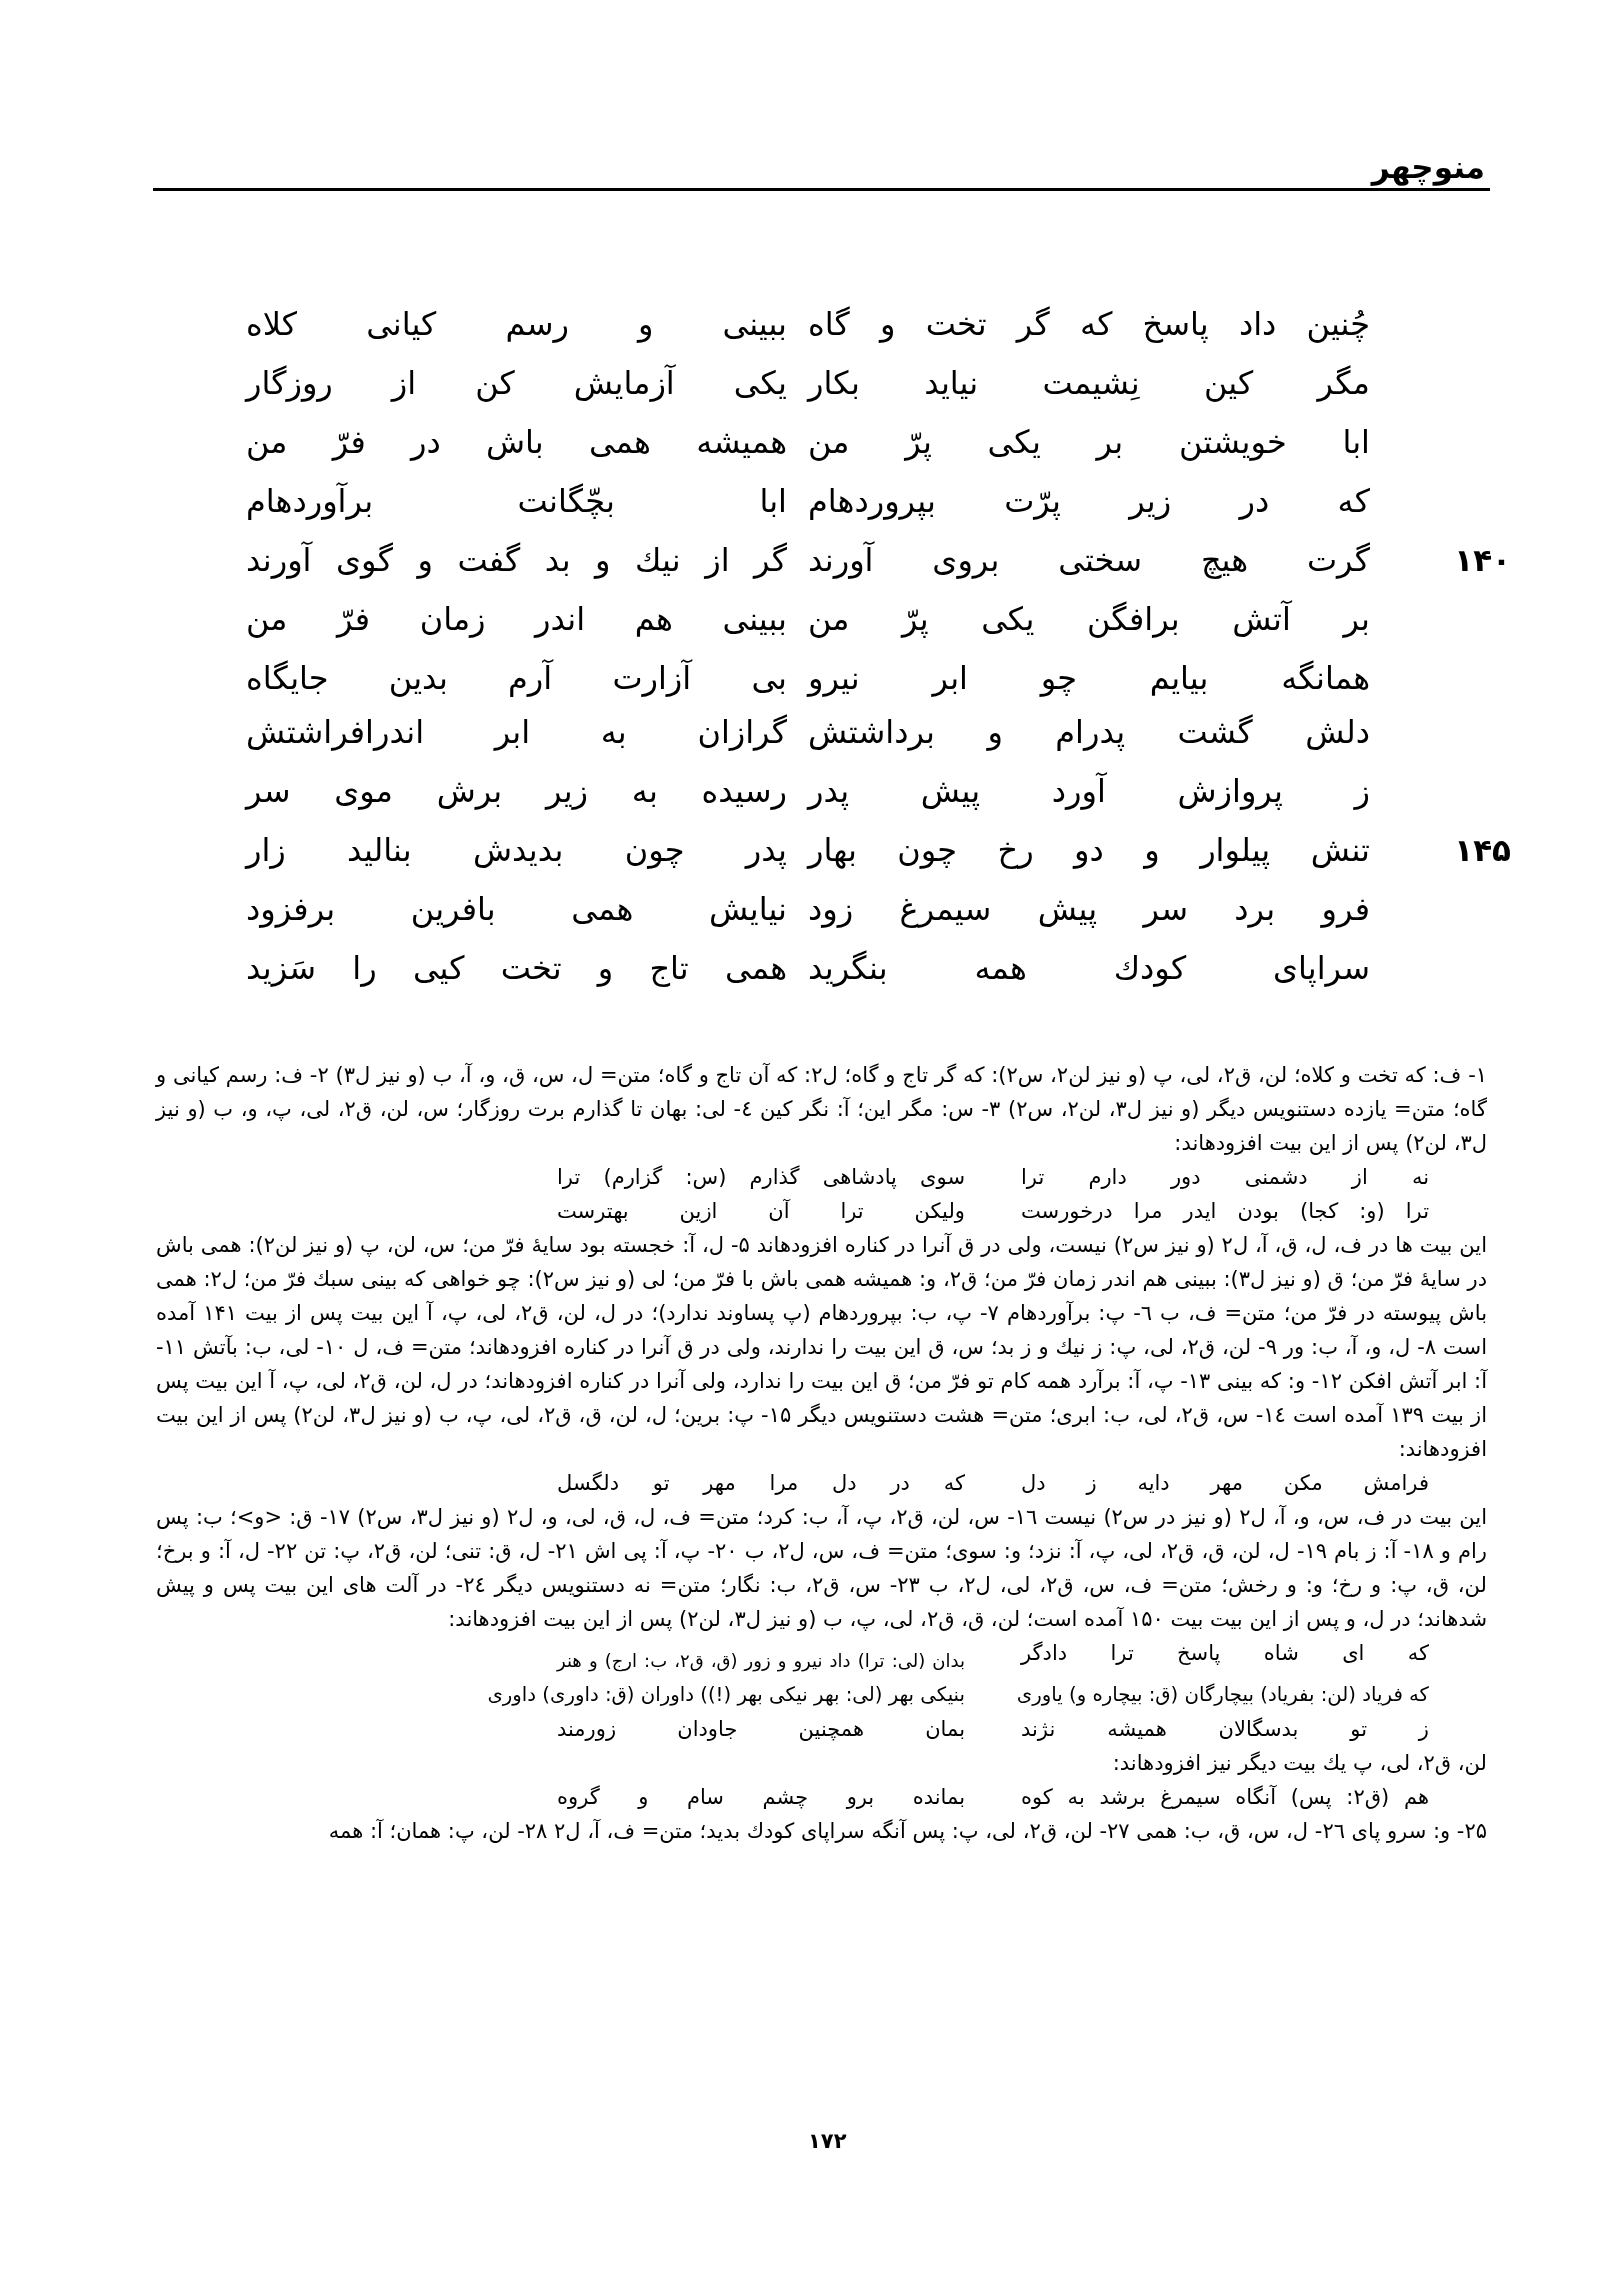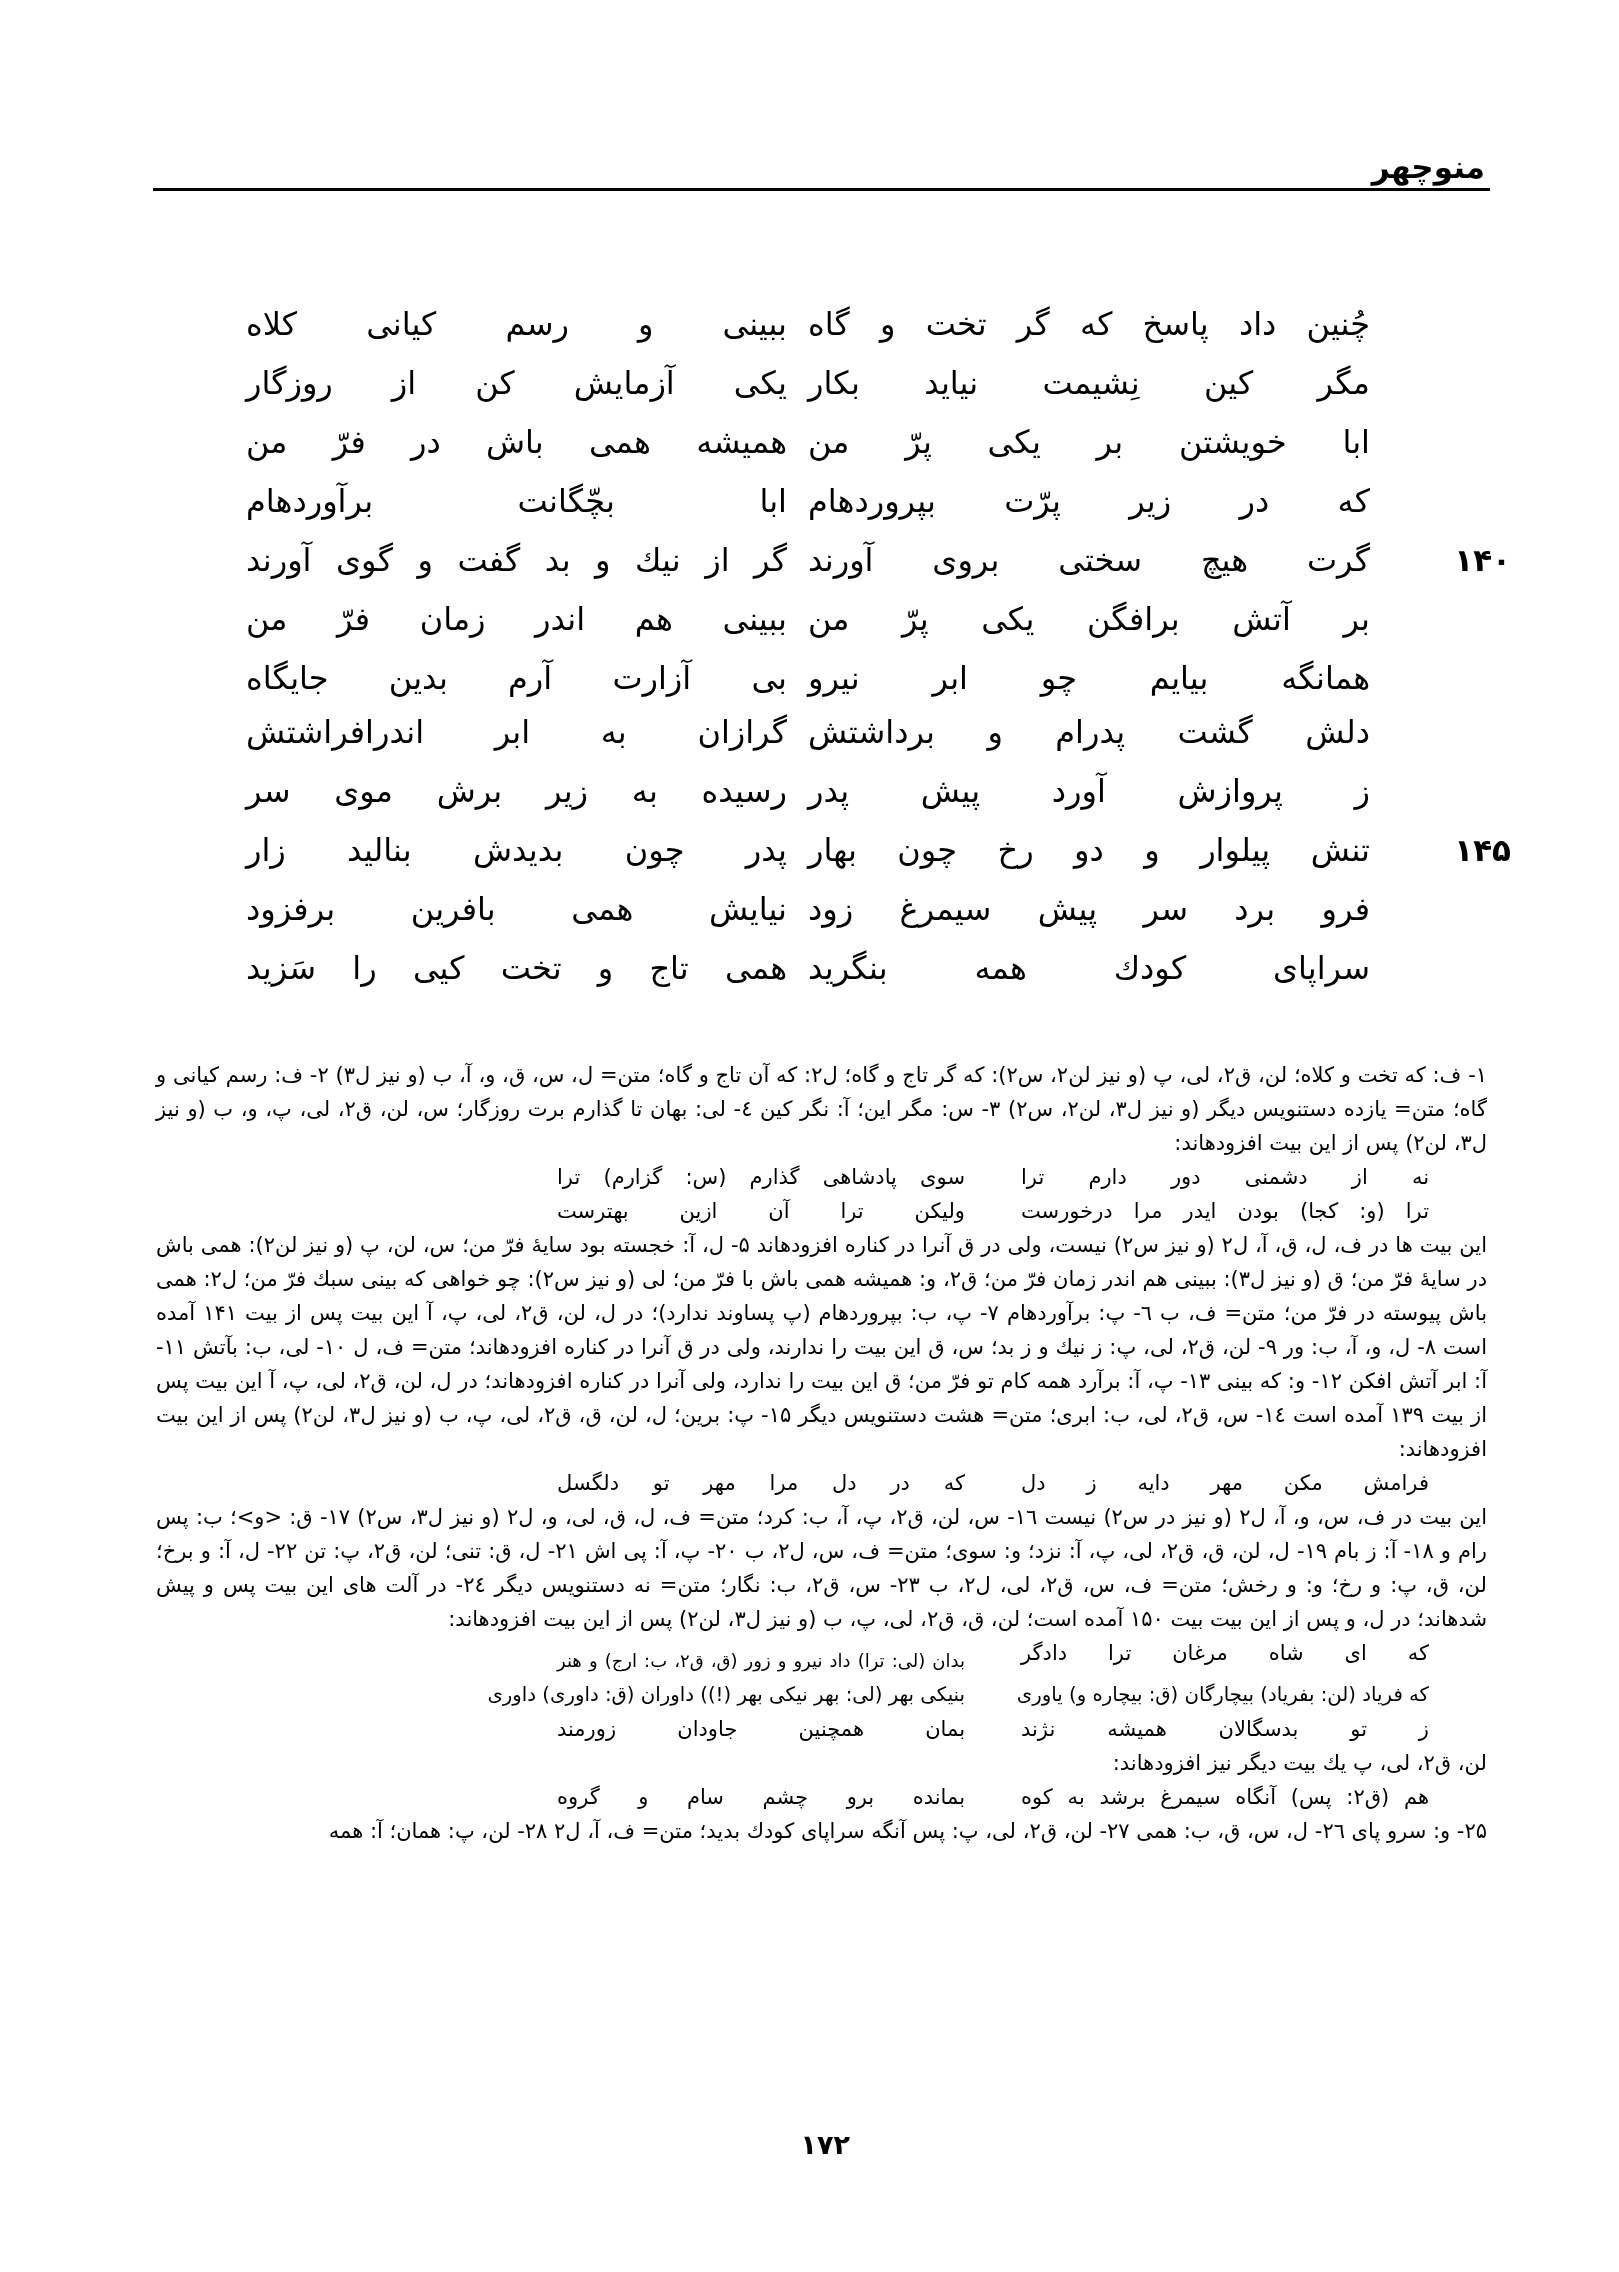--- a/index.html
+++ b/index.html
@@ -20,21 +20,21 @@
   .notes { position:absolute; left:156px; right:132px; top:1058px; direction:rtl;
            font-size:21px; line-height:34px; text-align:justify; }
   .notes p { margin:0; }
   .couplet { display:flex; flex-direction:row; justify-content:flex-start; direction:rtl; }
   .couplet span { display:inline-block; text-align:justify; text-align-last:justify; white-space:nowrap; }
   .couplet .h1 { width:408px; margin-right:58px; }
   .couplet .h2 { width:408px; margin-right:56px; }
   .couplet.small .h1, .couplet.small .h2 { font-size:19.7px; }
 
   .page-number { position:absolute; left:808px; width:42px; top:2129px; text-align:left;
-                 font-size:27px; font-weight:bold; direction:rtl; }
+                 font-size:21px; font-weight:bold; direction:rtl; }
 </style>
 </head>
 <body>
 
 <div class="page">
 
   <div class="running-head">منوچهر</div>
   <div class="head-rule"></div>
 
   <div class="verse-block" style="top:295px;">
@@ -103,21 +103,21 @@
       <span class="h1">ترا (و: کجا) بودن ایدر مرا درخورست</span>
       <span class="h2">ولیکن ترا آن ازین بهترست</span>
     </div>
     <p>این بیت ها در ف، ل، ق، آ، ل۲ (و نیز س۲) نیست، ولی در ق آنرا در کناره افزودهاند   ۵- ل، آ: خجسته بود سایهٔ فرّ من؛ س، لن، پ (و نیز لن۲): همی باش در سایهٔ فرّ من؛ ق (و نیز ل۳): ببینی هم اندر زمان فرّ من؛ ق۲، و: همیشه همی باش با فرّ من؛ لی (و نیز س۲): چو خواهی که بینی سبك فرّ من؛ ل۲: همی باش پیوسته در فرّ من؛ متن= ف، ب   ٦- پ: برآوردهام   ۷- پ، ب: بپروردهام (پ پساوند ندارد)؛ در ل، لن، ق۲، لی، پ، آ این بیت پس از بیت ۱۴۱ آمده است   ۸- ل، و، آ، ب: ور   ۹- لن، ق۲، لی، پ: ز نیك و ز بد؛ س، ق این بیت را ندارند، ولی در ق آنرا در کناره افزودهاند؛ متن= ف، ل   ۱۰- لی، ب: بآتش   ۱۱- آ: ابر آتش افکن   ۱۲- و: که بینی   ۱۳- پ، آ: برآرد همه کام تو فرّ من؛ ق این بیت را ندارد، ولی آنرا در کناره افزودهاند؛ در ل، لن، ق۲، لی، پ، آ این بیت پس از بیت ۱۳۹ آمده است   ۱٤- س، ق۲، لی، ب: ابری؛ متن= هشت دستنویس دیگر   ۱۵- پ: برین؛ ل، لن، ق، ق۲، لی، پ، ب (و نیز ل۳، لن۲) پس از این بیت افزودهاند:</p>
     <div class="couplet">
       <span class="h1">فرامش مکن مهر دایه ز دل</span>
       <span class="h2">که در دل مرا مهر تو دلگسل</span>
     </div>
     <p>این بیت در ف، س، و، آ، ل۲ (و نیز در س۲) نیست   ١٦- س، لن، ق۲، پ، آ، ب: کرد؛ متن= ف، ل، ق، لی، و، ل۲ (و نیز ل۳، س۲)   ۱۷- ق: &lt;و&gt;؛ ب: پس رام و   ۱۸- آ: ز بام   ۱۹- ل، لن، ق، ق۲، لی، پ، آ: نزد؛ و: سوی؛ متن= ف، س، ل۲، ب   ۲۰- پ، آ: پی اش   ۲۱- ل، ق: تنی؛ لن، ق۲، پ: تن   ۲۲- ل، آ: و برخ؛ لن، ق، پ: و رخ؛ و: و رخش؛ متن= ف، س، ق۲، لی، ل۲، ب   ۲۳- س، ق۲، ب: نگار؛ متن= نه دستنویس دیگر   ۲٤- در آلت های این بیت پس و پیش شدهاند؛ در ل، و پس از این بیت بیت ۱۵۰ آمده است؛ لن، ق، ق۲، لی، پ، ب (و نیز ل۳، لن۲) پس از این بیت افزودهاند:</p>
     <div class="couplet">
-      <span class="h1">که ای شاه مرغان ترا دادگر</span>
+      <span class="h1">که ای شاه پاسخ ترا دادگر</span>
       <span class="h2" style="font-size:18px;margin-top:8px;">بدان (لی: ترا) داد نیرو و زور (ق، ق۲، ب: ارج) و هنر</span>
     </div>
     <div class="couplet small">
       <span class="h1">که فریاد (لن: بفریاد) بیچارگان (ق: بیچاره و) یاوری</span>
       <span class="h2">بنیکی بهر (لی: بهر نیکی بهر (!)) داوران (ق: داوری) داوری</span>
     </div>
     <div class="couplet">
       <span class="h1">ز تو بدسگالان همیشه نژند</span>
       <span class="h2">بمان همچنین جاودان زورمند</span>
     </div>

